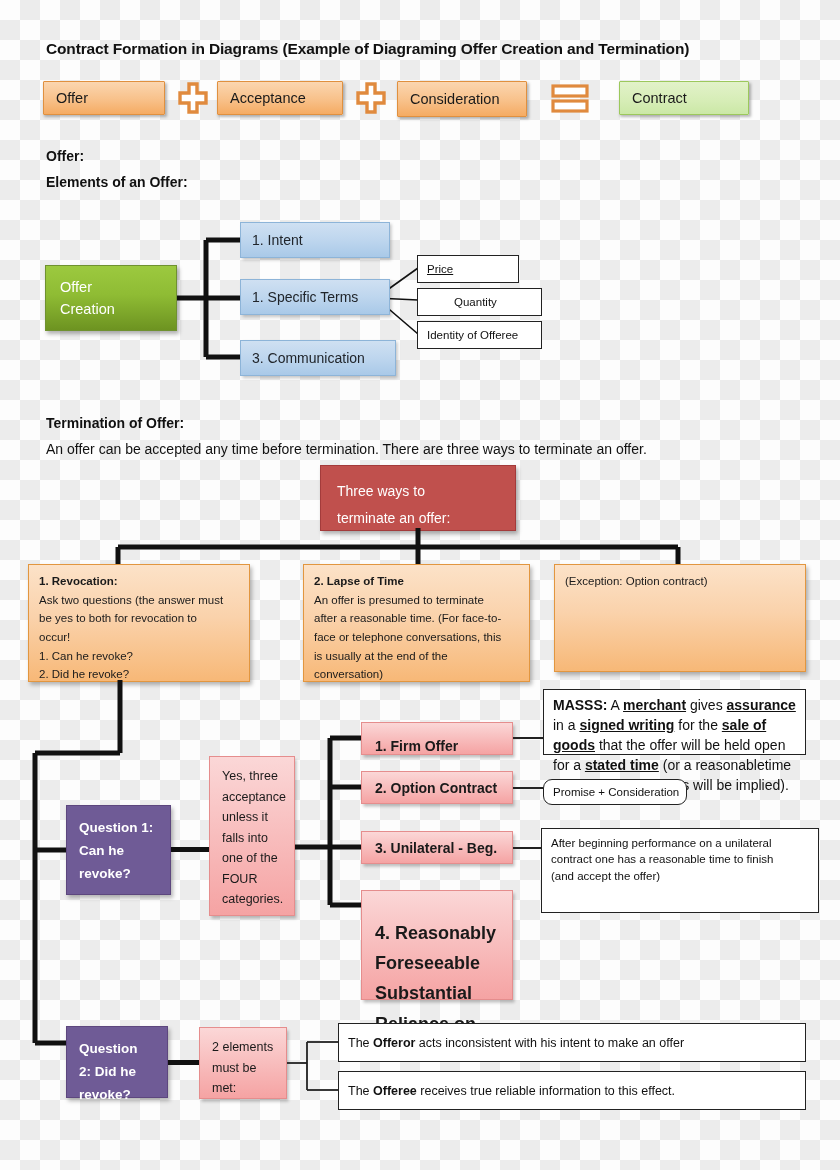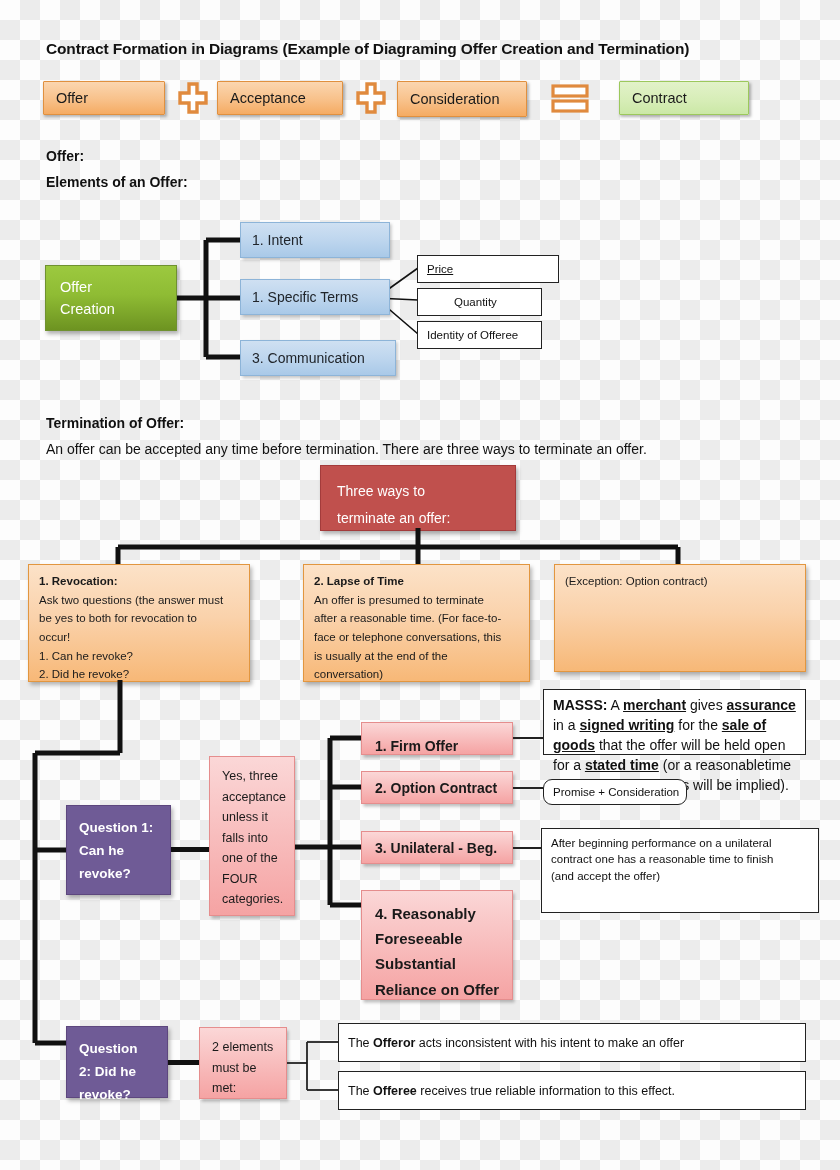--- a/index.html
+++ b/index.html
@@ -75,21 +75,21 @@
     font-size:11.5px;color:#1a1a1a;line-height:1.62;padding:7px 10px 0 10px;
   }
   
   .pinkbox{
     border:1px solid #e58d8d;
     background:linear-gradient(to bottom,#fbd7d7 0%,#f8bdbd 50%,#f5a3a3 100%);
     box-shadow:1.5px 2.5px 3px rgba(0,0,0,.25);
     color:#1a1a1a;
   }
   .pinkbox.strong{display:flex;align-items:center;padding-left:13px;font-size:14px;font-weight:bold;}
-  .pinkbox.list{padding:10px 0 0 13px;font-size:15px;line-height:1.68;font-weight:bold;}
+  .pinkbox.list{padding:27px 0 0 13px;font-size:18px;line-height:1.68;font-weight:bold;}
   .pinkbox.note{padding:9px 0 0 12px;font-size:12.5px;line-height:1.64;}
   
   .purplebox{
     border:1px solid #5d477e;
     background:#6f5b96;
     box-shadow:2px 3px 4px rgba(0,0,0,.28);
     color:#fff;font-size:13.5px;font-weight:bold;line-height:1.72;
     padding:10px 0 0 12px;
   }
   
@@ -168,21 +168,21 @@
 <div class="abs bluebox" style="left:240px;top:222px;width:150px;height:36px;">
   <span>1. Intent</span>
 </div>
 <div class="abs bluebox" style="left:240px;top:279px;width:150px;height:36px;">
   <span>1. Specific Terms</span>
 </div>
 <div class="abs bluebox" style="left:240px;top:340px;width:156px;height:36px;">
   <span>3. Communication</span>
 </div>
 
-<div class="abs wbox mid" style="left:417px;top:255px;width:142px;height:28px;font-size:11.5px;text-decoration:underline;">
+<div class="abs wbox mid" style="left:417px;top:255px;width:102px;height:28px;font-size:11.5px;text-decoration:underline;">
   <span>Price</span>
 </div>
 <div class="abs wbox mid" style="left:417px;top:288px;width:125px;height:28px;font-size:11.5px;padding-left:36px;">
   <span>Quantity</span>
 </div>
 <div class="abs wbox mid" style="left:417px;top:321px;width:125px;height:28px;font-size:11.5px;">
   <span>Identity of Offeree</span>
 </div>
 
 <div class="abs seclabel" style="left:46px;top:415px;">Termination of Offer:</div>

